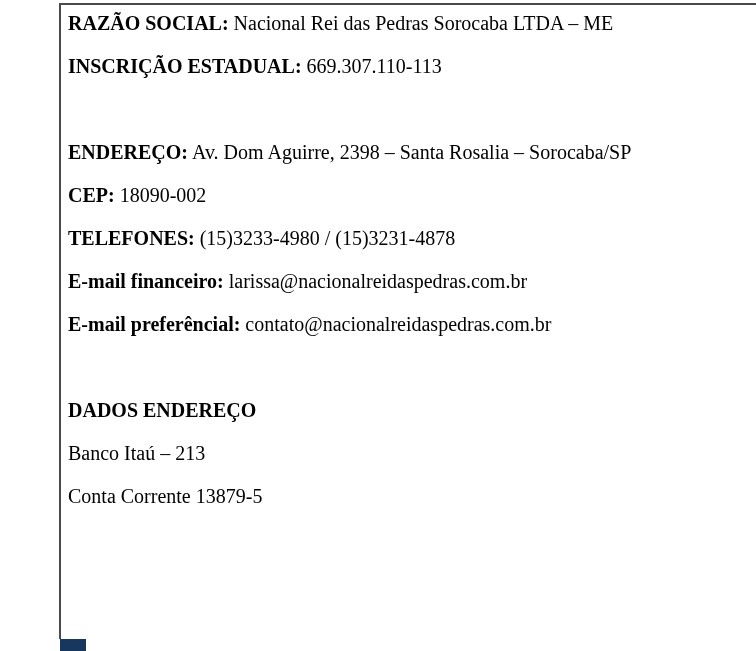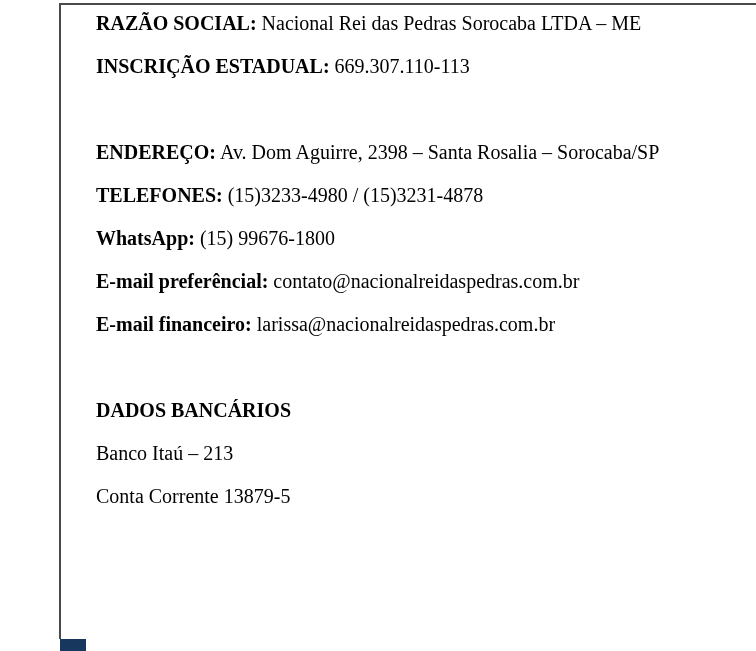--- a/index.html
+++ b/index.html
@@ -35,21 +35,21 @@
   }
   .cropped-blue {
     position: absolute;
     left: 60px;
     top: 639px;
     width: 26px;
     height: 12px;
   }
   .doc-body {
     position: absolute;
-    left: 96px;
+    left: 68px;
     top: 2px;
     width: 660px;
   }
   .doc-body p {
     margin: 0;
     height: 43px;
     line-height: 43px;
     font-size: 20px;
     white-space: nowrap;
   }
@@ -72,32 +72,32 @@
 
     <p><b>RAZÃO SOCIAL:</b> <span>Nacional Rei das Pedras Sorocaba LTDA – ME</span></p>
 
 
     <p><b>INSCRIÇÃO ESTADUAL:</b> <span>669.307.110-113</span></p>
 
     <p class="spacer"></p>
 
     <p><b>ENDEREÇO:</b> <span>Av. Dom Aguirre, 2398 – Santa Rosalia – Sorocaba/SP</span></p>
 
+    <p><b>CEP:</b> <span>18090-002</span></p>
 
     <p><b>TELEFONES:</b> <span>(15)3233-4980 / (15)3231-4878</span></p>
 
-    <p><b>WhatsApp:</b> <span>(15) 99676-1800</span></p>
+
+    <p><b>E-mail financeiro:</b> <span>larissa@nacionalreidaspedras.com.br</span></p>
 
     <p><b>E-mail preferêncial:</b> <span>contato@nacionalreidaspedras.com.br</span></p>
 
-    <p><b>E-mail financeiro:</b> <span>larissa@nacionalreidaspedras.com.br</span></p>
-
     <p class="spacer"></p>
 
-    <p><b>DADOS BANCÁRIOS</b></p>
+    <p><b>DADOS ENDEREÇO</b></p>
 
     <p>Banco Itaú – 213</p>
 
 
     <p>Conta Corrente 13879-5</p>
 
   </div>
 
   <div class="cropped-blue" style="background: rgb(23, 55, 94);"></div>
 

